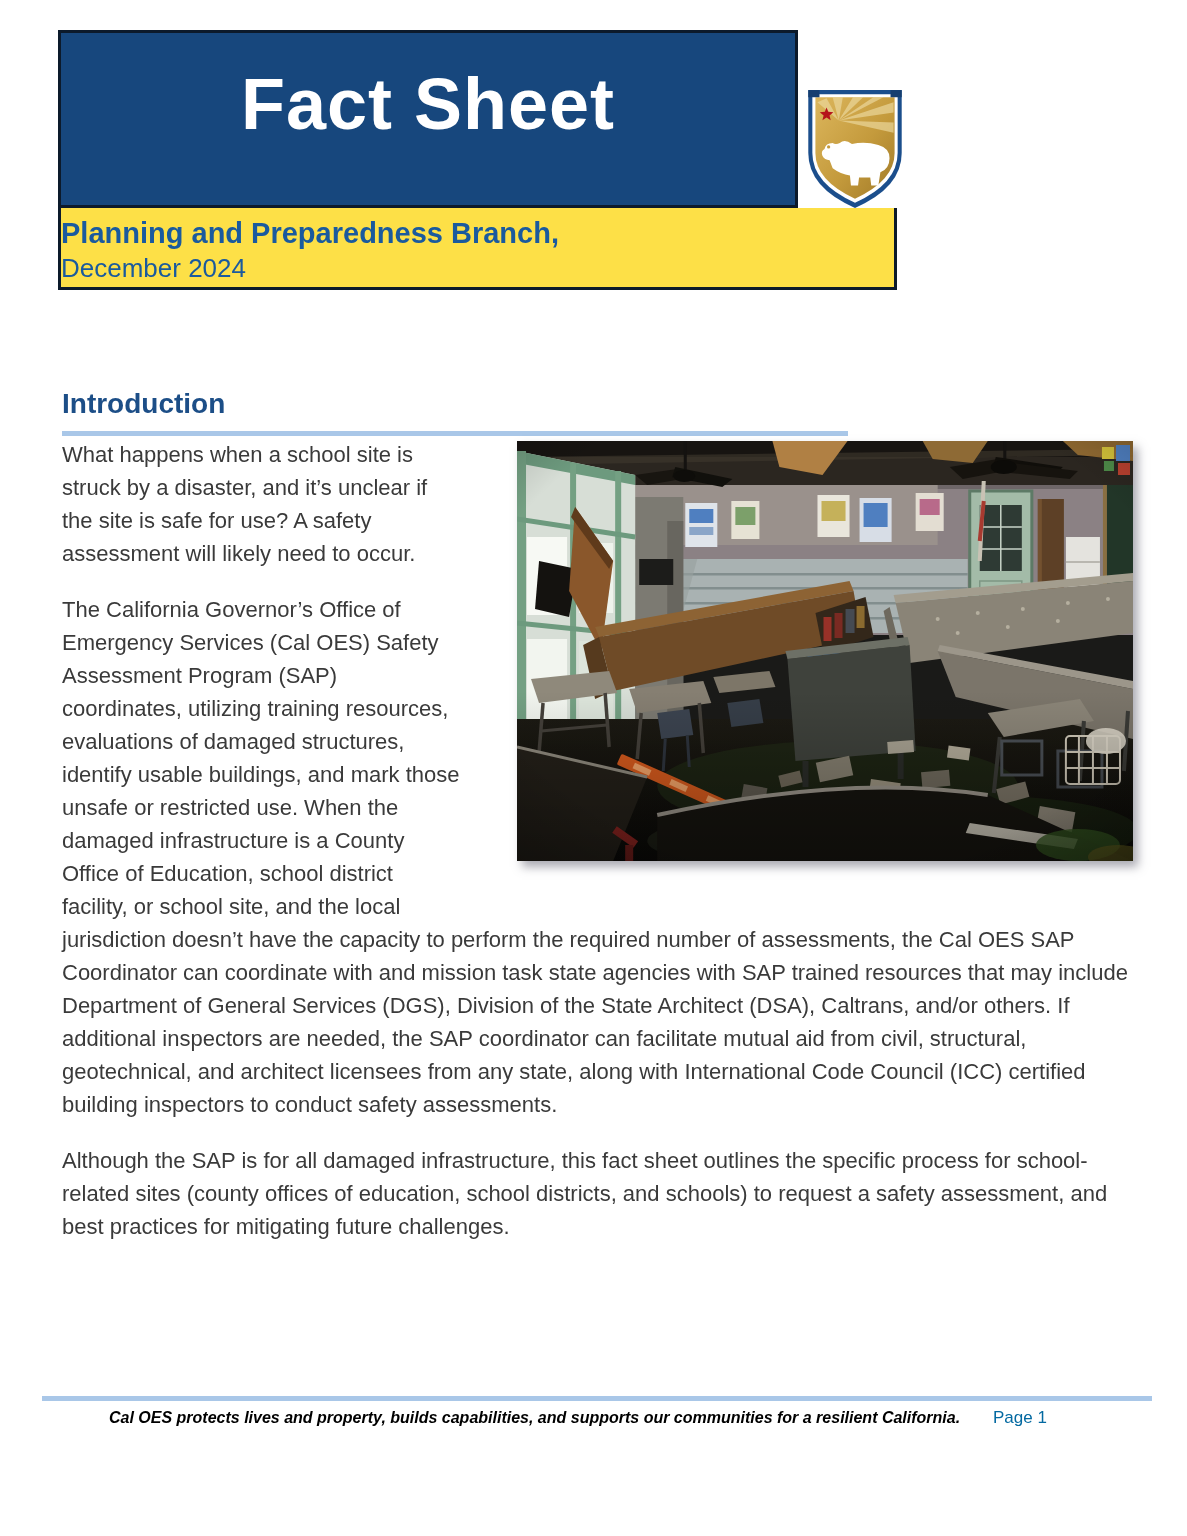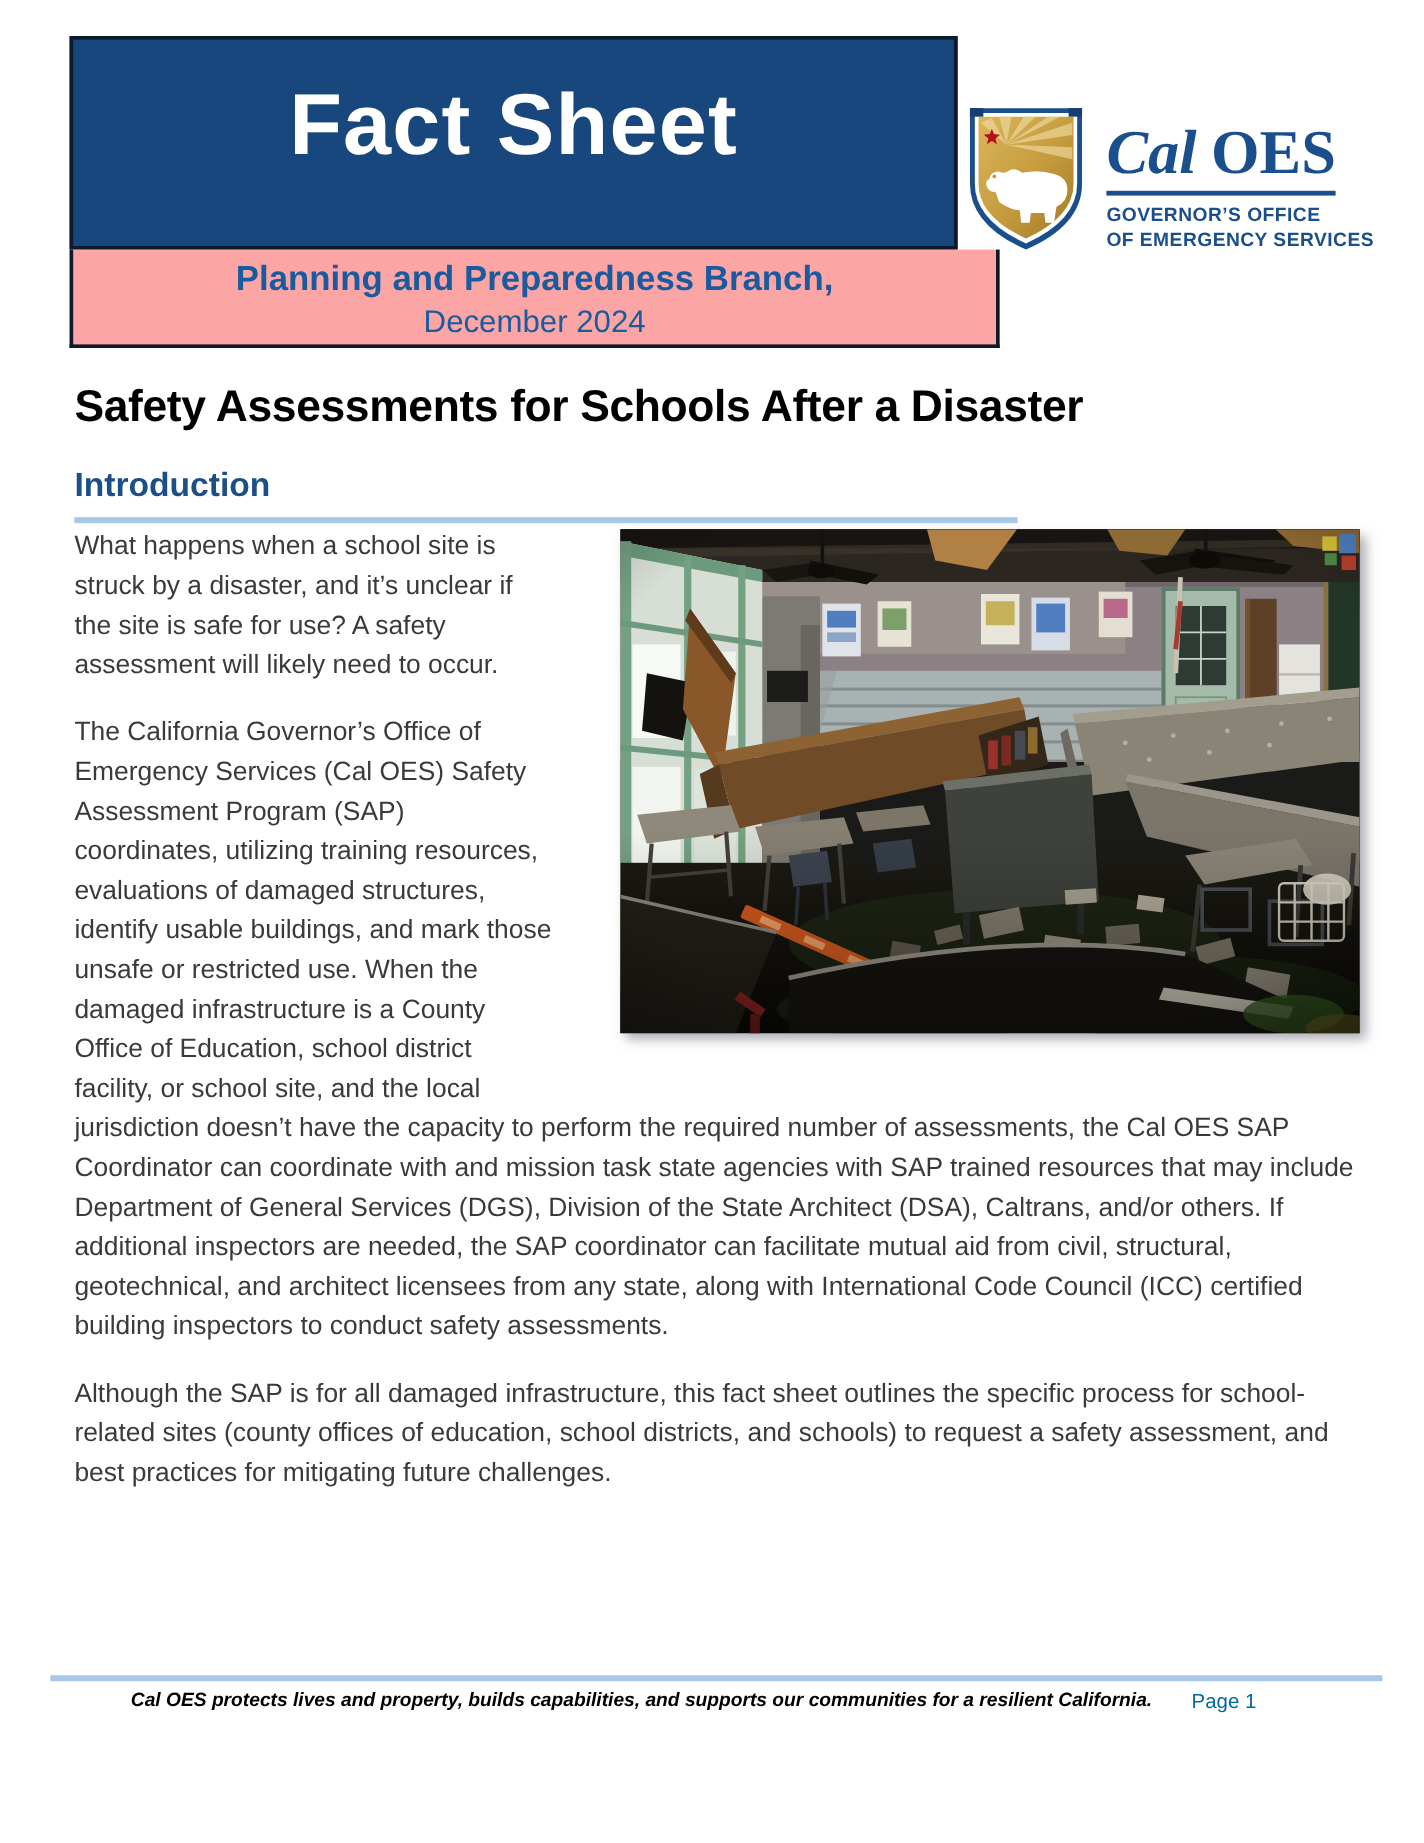--- a/index.html
+++ b/index.html
@@ -11,23 +11,23 @@
   
   .banner-dark {
     position:absolute; left:58px; top:30px; width:740px; height:178px;
     background:#17477D; border:3px solid #0C1A2B;
     display:flex; align-items:center; justify-content:center; padding-bottom:30px;
   }
   .banner-dark span {
     color:#ffffff; font-size:72px; font-weight:bold; letter-spacing:1px;
   }
   .banner-light {
-    position:absolute; left:58px; top:208px; width:775px; height:82px;
-    background:#fca5a5; border:3px solid #0C1A2B; border-top:none;
-    text-align:center; padding-top:9px;
+    position:absolute; left:58px; top:208px; width:839px; height:82px;
+    background:#fde047; border:3px solid #0C1A2B; border-top:none;
+    text-align:left; padding-top:9px;
   }
   .branch-line { font-size:29px; font-weight:bold; color:#1A5A9E; }
   .date-line   { font-size:26px; color:#1A5A9E; margin-top:3px; }
   
   .logo { position:absolute; left:804px; top:82px; display:flex; gap:16px; align-items:flex-start; }
   .logo-text { padding-top:20px; }
   .logo-name {
     font-family:"Liberation Serif", serif; font-weight:bold; font-size:52px;
     color:#1B4E8C; line-height:1; border-bottom:4px solid #1B4E8C;
     padding-bottom:5px; display:inline-block; white-space:nowrap;
@@ -99,30 +99,22 @@
         <polygon points="34,38 68,15 78,15"></polygon>
         <polygon points="34,38 88,20 88,30"></polygon>
         <polygon points="34,38 88,40 88,50"></polygon>
       </g>
       <rect x="4" y="8" width="11" height="7" fill="#163E70"></rect>
       <rect x="85" y="8" width="11" height="7" fill="#163E70"></rect>
       <polygon fill="#B5121B" points="22,25 23.7,29.2 28.7,29.8 24.9,32.9 26.1,37.7 22,35 17.9,37.7 19.1,32.9 15.3,29.8 20.3,29.2"></polygon>
       <path d="M28,60 q-7,0 -8,6 q-4,2 -2,7 q2,4 7,4 l3,8 q8,6 17,7 l1,10 h7 l1,-8 l11,0 l1,8 h7 l2,-13 q9,-4 9,-14 q0,-10 -11,-13 q-13,-4 -26,-1 q-7,-5 -12,-1 q-4,2 -7,0 z" fill="#ffffff"></path>
       <circle cx="24" cy="64" r="1.6" fill="#C49A3C"></circle>
     </svg>
-    <div class="logo-text">
-      <div class="logo-name"><span class="cal">Cal</span><span class="oes">OES</span></div>
-      <div class="logo-org">
-        <div>GOVERNOR’S OFFICE</div>
-        <div>OF EMERGENCY SERVICES</div>
-      </div>
-    </div>
   </div>
 
-  <h1 class="doc-title">Safety Assessments for Schools After a Disaster</h1>
   <h2 class="section-heading">Introduction</h2>
   <div class="section-rule"></div>
 
   <div class="body">
     <div class="photo">
       <svg viewBox="0 0 615 420" preserveAspectRatio="none" aria-hidden="true">
         <defs>
           <linearGradient id="floorG" x1="0" y1="0" x2="0" y2="1">
             <stop offset="0" stop-color="#1c1a13"></stop>
               <stop offset="1" stop-color="#0a0907"></stop>

